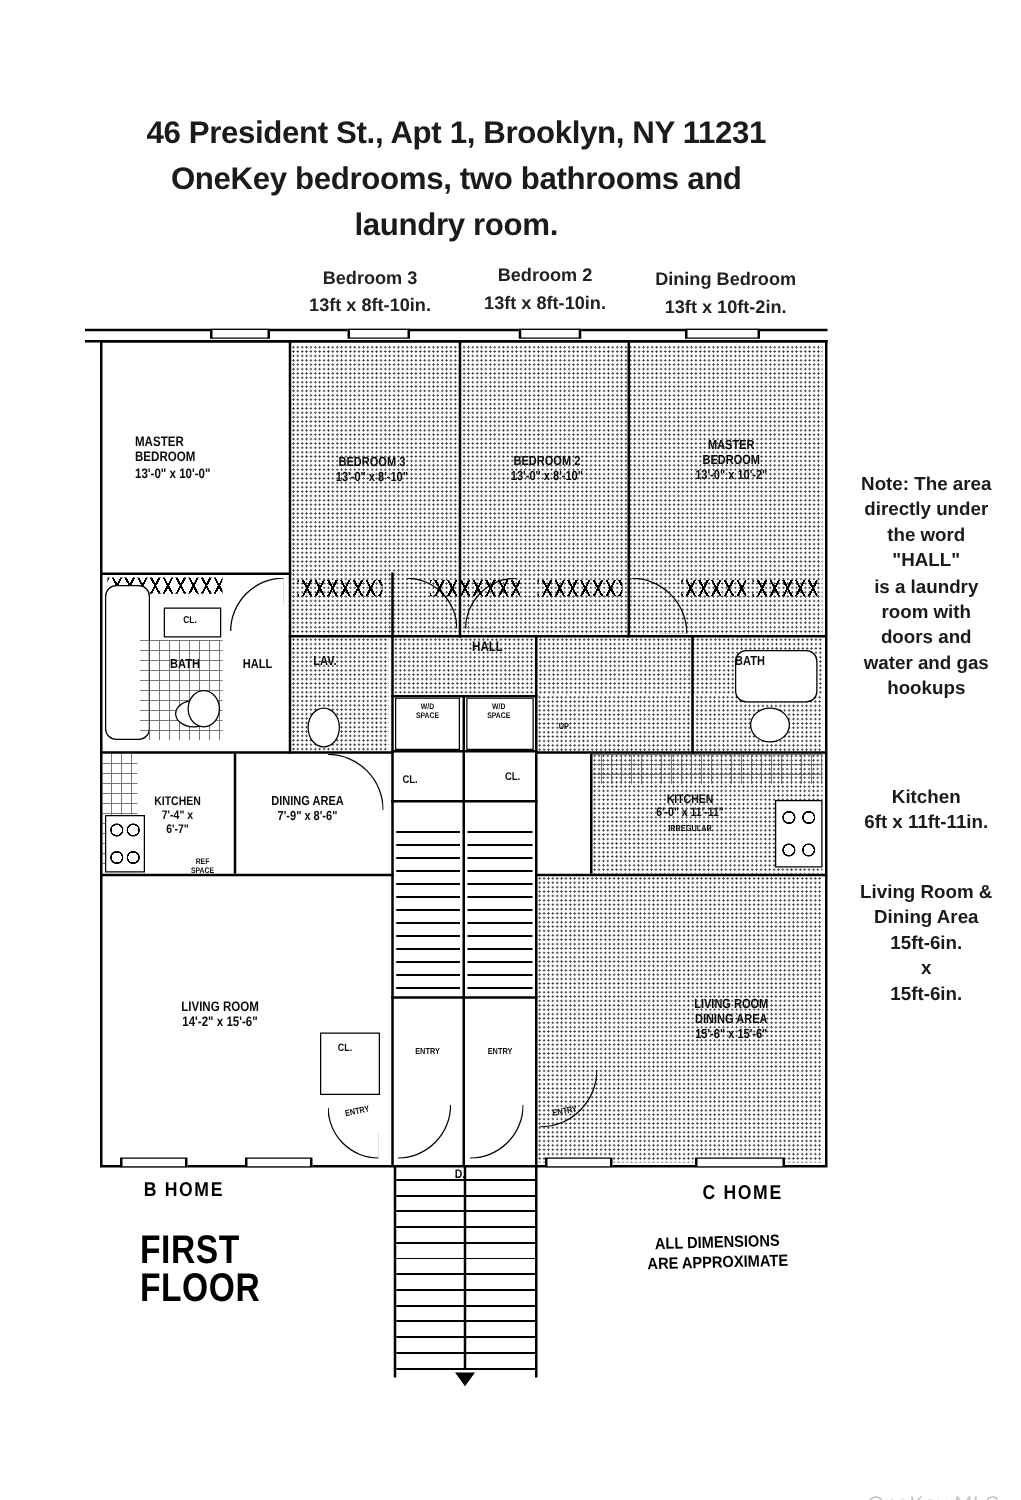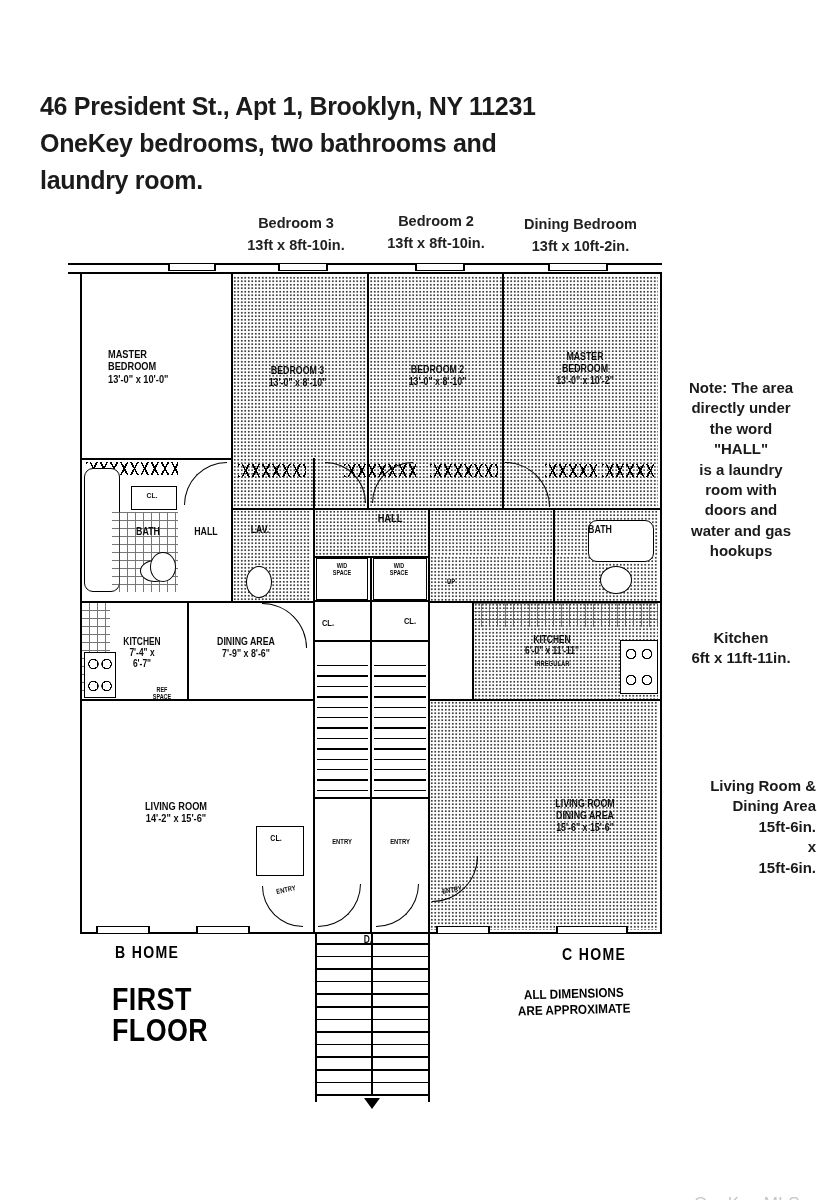--- a/index.html
+++ b/index.html
@@ -1,21 +1,21 @@
 <!DOCTYPE html>
 <html><head>
 <meta charset="utf-8">
 <style>
   html,body{margin:0;padding:0;background:#fff;}
   .page{position:relative;width:817px;height:1200px;background:#fff;overflow:hidden;
         font-family:"Liberation Sans",sans-serif;color:#111;}
   .abs{position:absolute;}
   .pre{white-space:pre-line;}
   
-  .title{left:40px;top:88px;width:650px;font-weight:bold;
+  .title{left:40px;top:88px;width:650px;text-align:center;font-weight:bold;
          font-size:25px;line-height:1.48;color:#1b1b1b;letter-spacing:-0.3px;}
   .toplbl{text-align:center;font-weight:bold;font-size:14.5px;line-height:1.5;color:#222;}
   .note{width:150px;text-align:center;font-weight:bold;font-size:15px;line-height:1.36;color:#1a1a1a;}
   
   .lbl{position:absolute;font-weight:bold;color:#0c0c0c;text-align:center;
        white-space:pre-line;line-height:1.12;transform:scaleX(0.84);transform-origin:center center;}
   .lblL{transform-origin:left center;text-align:left;}
   
   .vw{position:absolute;width:2px;background:#000;}
   .hw{position:absolute;height:2px;background:#000;}
@@ -229,21 +229,21 @@
 is a laundry
 room with
 doors and
 water and gas
 hookups</span>
   </div>
   <div class="abs note" style="left:666px;top:628px;">
     <span class="pre">Kitchen
 6ft x 11ft-11in.</span>
   </div>
-  <div class="abs note" style="left:666px;top:776px;text-align:right;">
+  <div class="abs note" style="left:666px;top:704px;">
     <span class="pre">Living Room &amp;
 Dining Area
 15ft-6in.
 x
 15ft-6in.</span>
   </div>
 
   <div class="watermark">OneKey MLS</div>
 
 </div>

